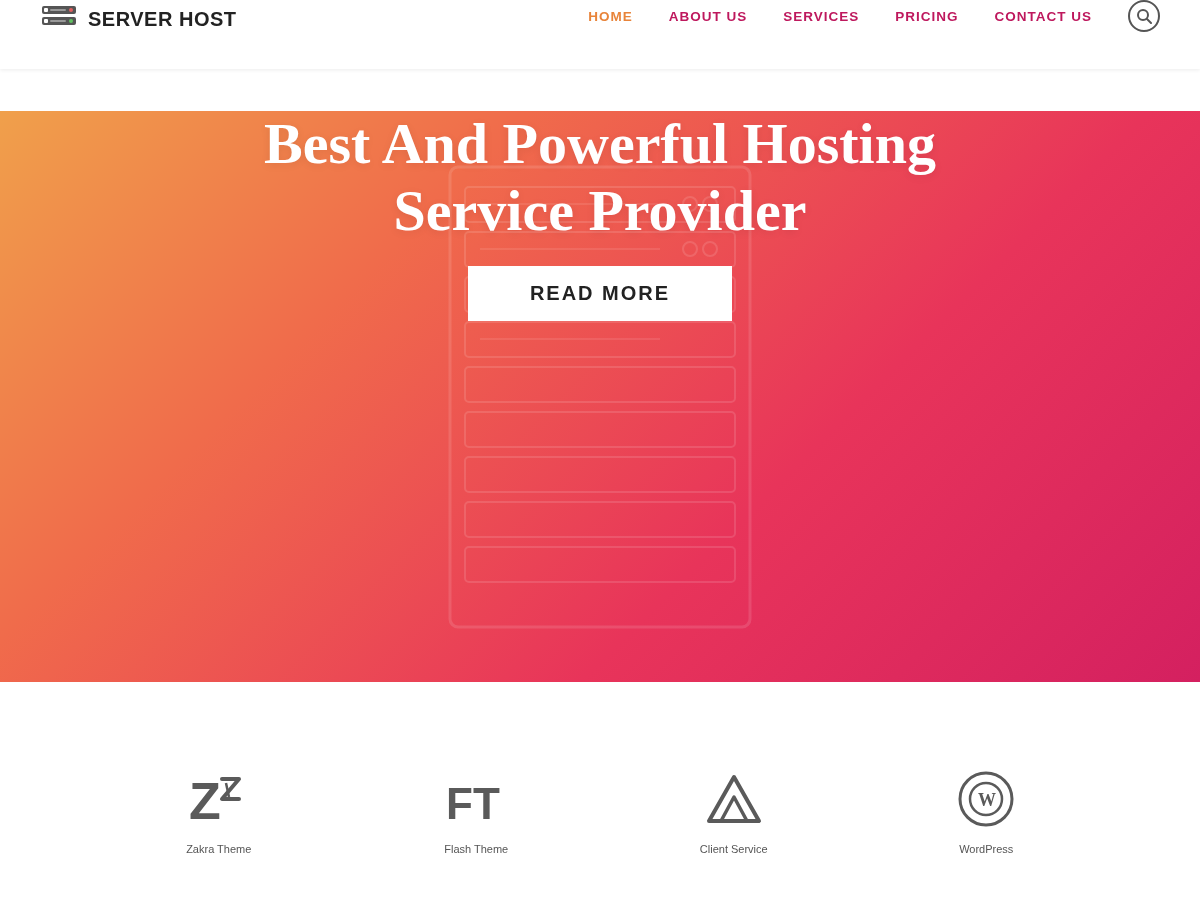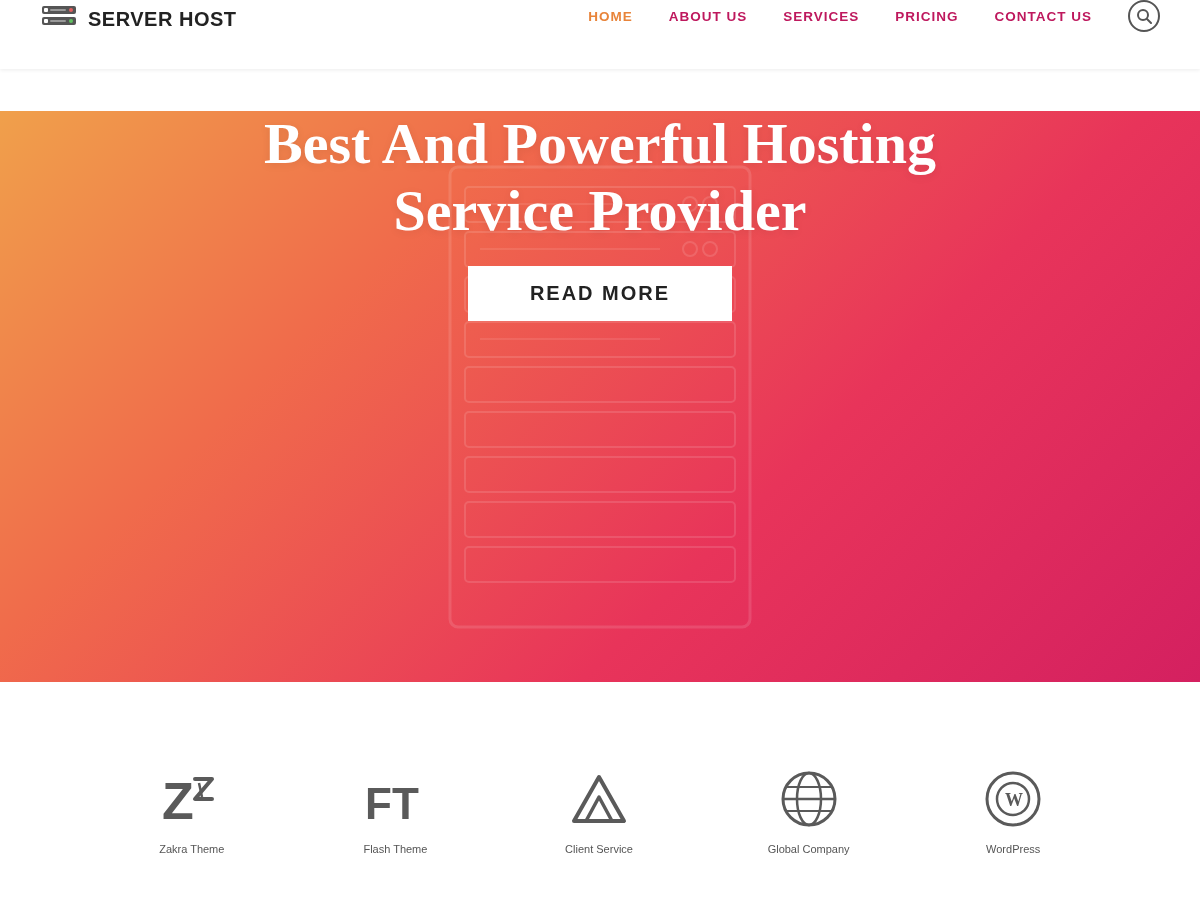--- a/index.html
+++ b/index.html
@@ -257,32 +257,20 @@
     <div class="partner-item">
       <div class="partner-logo">
         <svg width="70" height="60" viewBox="0 0 70 60" fill="none">
           <path d="M35 8 L60 52 L10 52 Z" stroke="#5a5a5a" stroke-width="4" fill="none" stroke-linejoin="round"></path>
           <path d="M22 52 L35 28 L48 52" stroke="#5a5a5a" stroke-width="3.5" fill="none" stroke-linejoin="round"></path>
         </svg>
       </div>
       <span class="partner-name">Client Service</span>
     </div>
 
-    <div class="partner-item">
-      <div class="partner-logo">
-        <svg width="60" height="60" viewBox="0 0 60 60" fill="none">
-          <circle cx="30" cy="30" r="26" stroke="#5a5a5a" stroke-width="3" fill="none"></circle>
-          <ellipse cx="30" cy="30" rx="12" ry="26" stroke="#5a5a5a" stroke-width="2.5" fill="none"></ellipse>
-          <line x1="4" y1="30" x2="56" y2="30" stroke="#5a5a5a" stroke-width="2.5"></line>
-          <line x1="8" y1="18" x2="52" y2="18" stroke="#5a5a5a" stroke-width="2"></line>
-          <line x1="8" y1="42" x2="52" y2="42" stroke="#5a5a5a" stroke-width="2"></line>
-        </svg>
-      </div>
-      <span class="partner-name">Global Company</span>
-    </div>
 
     <div class="partner-item">
       <div class="partner-logo">
         <svg width="60" height="60" viewBox="0 0 60 60" fill="none">
           <circle cx="30" cy="30" r="26" stroke="#5a5a5a" stroke-width="3" fill="none"></circle>
           <circle cx="30" cy="30" r="16" stroke="#5a5a5a" stroke-width="2.5" fill="none"></circle>
           <text x="22" y="37" font-size="18" font-weight="900" fill="#5a5a5a" font-family="Georgia,serif">W</text>
         </svg>
       </div>
       <span class="partner-name">WordPress</span>

